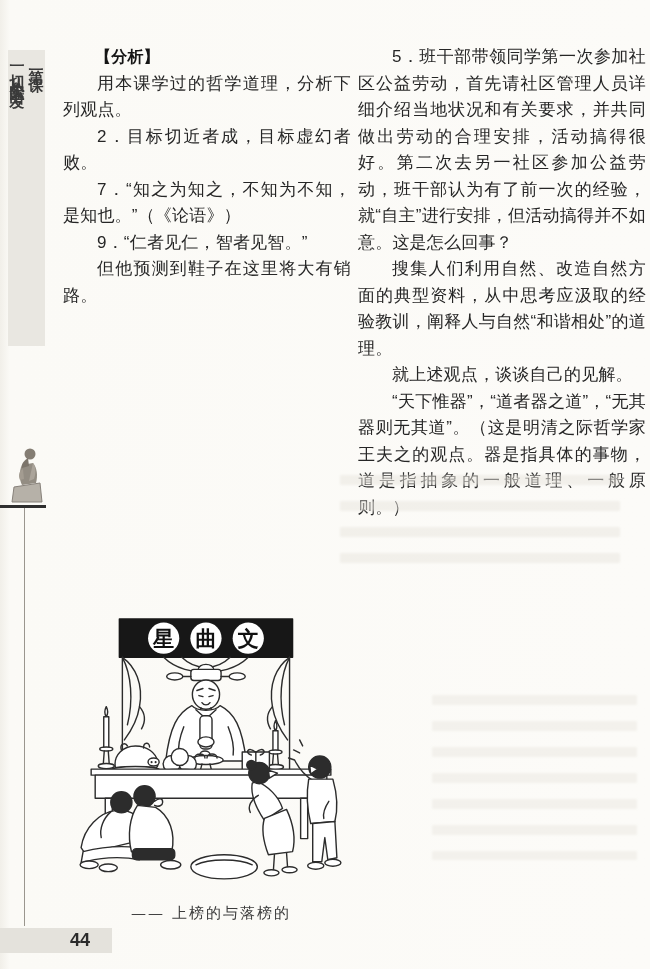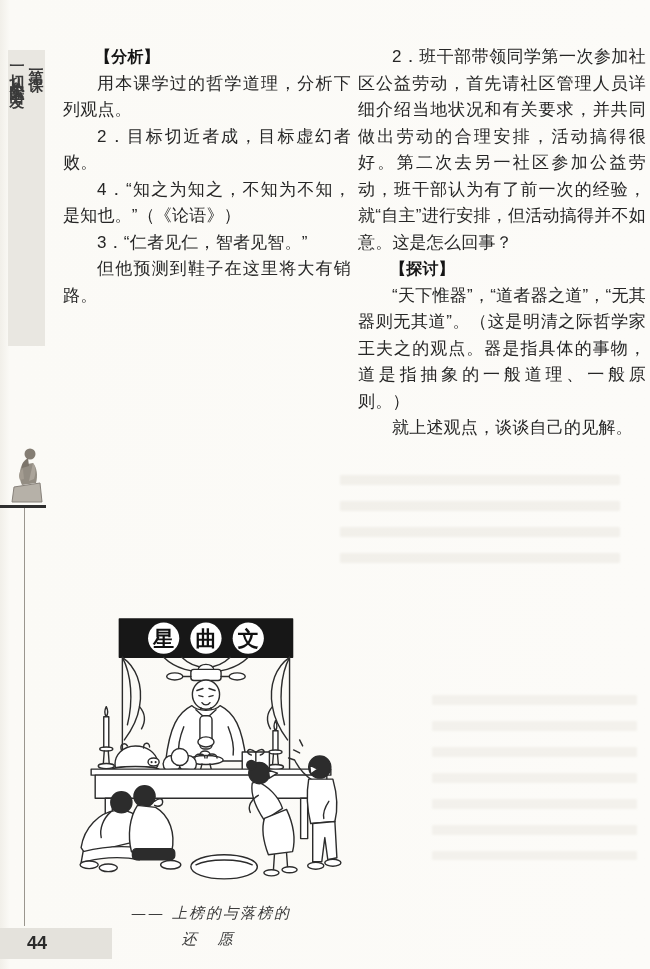--- a/index.html
+++ b/index.html
@@ -21,23 +21,23 @@
     position:absolute;left:0;top:8px;width:100%;
     writing-mode:vertical-rl;text-orientation:upright;
     font-size:15px;font-weight:700;letter-spacing:4px;color:#3a3a3a;
     display:flex;flex-direction:column;align-items:center;
   }
   .vnum{margin-bottom:16px;}
   .thinker{position:absolute;left:9px;top:441px;width:36px;height:64px;}
   .rule-h{position:absolute;left:0;top:505px;width:46px;height:3px;background:#2e2e2e;}
   .rule-v{position:absolute;left:24px;top:508px;width:1px;height:418px;background:#9a968e;}
   .pagenum-box{
-    position:absolute;left:0;top:928px;width:112px;height:31px;
-    background:#e4e2dc;display:flex;align-items:center;justify-content:center;
-    padding-right:38px;box-sizing:border-box;
+    position:absolute;left:0;top:928px;width:112px;height:25px;
+    background:#e4e2dc;display:flex;align-items:center;justify-content:flex-end;
+    padding-right:22px;box-sizing:border-box;
     font-size:18px;font-weight:700;color:#2b2b2b;
   }
   
   .col{
     position:absolute;top:44px;width:288px;
     font-size:17px;line-height:26.5px;text-align:justify;
     letter-spacing:.2px;
   }
   .col-left{left:63px;}
   .col-right{left:358px;}
@@ -49,21 +49,21 @@
     background:repeating-linear-gradient(180deg,
       transparent 0 7px,#e9e6df 7px 17px,transparent 17px 26px);
   }
   .ghost.g1{left:340px;top:468px;width:280px;height:96px;}
   .ghost.g2{left:432px;top:688px;width:205px;height:172px;opacity:.45;}
   
   .cartoon{position:absolute;left:75px;top:614px;width:272px;}
   .cartoon svg{display:block;}
   .caption{
     width:100%;text-align:center;margin-top:6px;
-    font-family:"DejaVu Serif",serif;font-style:italic;color:#3c3c3c;
+    font-family:"DejaVu Serif",serif;color:#3c3c3c;
   }
   .caption .c1{font-size:15px;letter-spacing:2px;}
   .caption .c2{font-size:15px;letter-spacing:8px;margin-top:7px;}
 </style>
 </head>
 <body>
 
 <div class="page">
 
   <div class="side-strip">
@@ -88,30 +88,30 @@
   <div class="rule-v"></div>
 
   <div class="pagenum-box">
     <span>44</span>
   </div>
 
   <div class="col col-left">
     <h3>【分析】</h3>
     <p>用本课学过的哲学道理，分析下列观点。</p>
     <p>2．目标切近者成，目标虚幻者败。</p>
-    <p>4．“知之为知之，不知为不知，是知也。”（《论语》）</p>
-    <p>3．“仁者见仁，智者见智。”</p>
+    <p>7．“知之为知之，不知为不知，是知也。”（《论语》）</p>
+    <p>9．“仁者见仁，智者见智。”</p>
     <p>但他预测到鞋子在这里将大有销路。</p>
   </div>
 
   <div class="col col-right">
-    <p>2．班干部带领同学第一次参加社区公益劳动，首先请社区管理人员详细介绍当地状况和有关要求，并共同做出劳动的合理安排，活动搞得很好。第二次去另一社区参加公益劳动，班干部认为有了前一次的经验，就“自主”进行安排，但活动搞得并不如意。这是怎么回事？</p>
-    <h3>【探讨】</h3>
+    <p>5．班干部带领同学第一次参加社区公益劳动，首先请社区管理人员详细介绍当地状况和有关要求，并共同做出劳动的合理安排，活动搞得很好。第二次去另一社区参加公益劳动，班干部认为有了前一次的经验，就“自主”进行安排，但活动搞得并不如意。这是怎么回事？</p>
+    <p>搜集人们利用自然、改造自然方面的典型资料，从中思考应汲取的经验教训，阐释人与自然“和谐相处”的道理。</p>
+    <p>就上述观点，谈谈自己的见解。</p>
     <p>“天下惟器”，“道者器之道”，“无其器则无其道”。（这是明清之际哲学家王夫之的观点。器是指具体的事物，道是指抽象的一般道理、一般原则。）</p>
-    <p>就上述观点，谈谈自己的见解。</p>
   </div>
 
   <div class="ghost g1"></div>
   <div class="ghost g2"></div>
 
   <div class="cartoon">
     <svg viewBox="0 0 270 282" width="272" height="284" fill="none" stroke="#2c2c2c" stroke-width="1.4" stroke-linecap="round" stroke-linejoin="round">
 
       <g>
         <rect x="44" y="5" width="172" height="38" fill="#171717" stroke="#171717"></rect>
@@ -225,17 +225,16 @@
         <path d="M237,166 C229,161 222,153 218,145 l-6,-2"></path>
         <path d="M232,164 L256,164 C260,178 261,194 258,206 L234,208 C230,192 230,176 232,164 Z" fill="#fff"></path>
         <path d="M252,186 C248,192 246,198 247,203"></path>
         <path d="M236,208 L258,206 L260,242 L251,244 L248,222 L245,246 L236,246 Z" fill="#fff"></path>
         <ellipse cx="239" cy="250" rx="8" ry="3.4" fill="#fff"></ellipse>
         <ellipse cx="256" cy="247" rx="8" ry="3.4" fill="#fff"></ellipse>
       </g>
     </svg>
     <div class="caption">
       <div class="c1">—— 上榜的与落榜的</div>
-      <div class="c2">还 愿</div>
     </div>
   </div>
 
 </div>
 
 </body></html>

